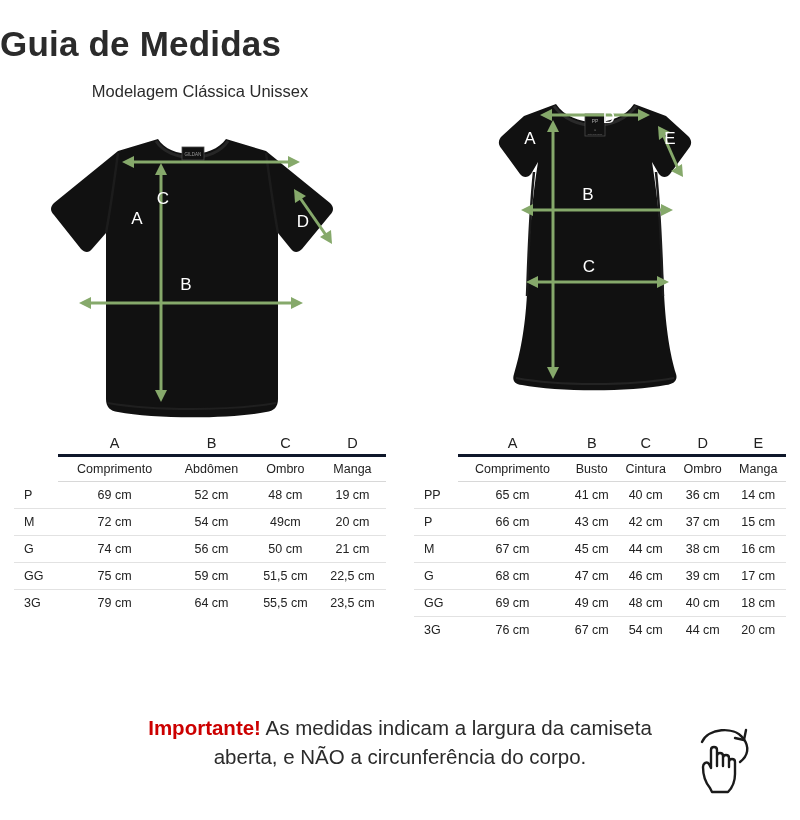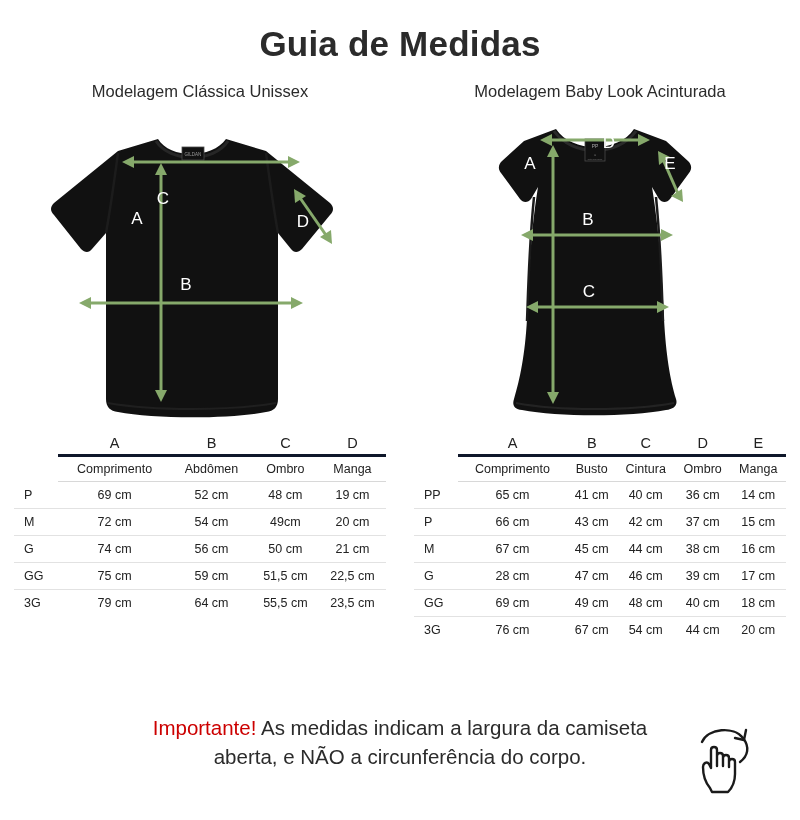--- a/index.html
+++ b/index.html
@@ -7,21 +7,21 @@
   body {
     width: 800px;
     height: 820px;
     background: #ffffff;
     font-family: "Liberation Sans", sans-serif;
     color: #222222;
     position: relative;
     overflow: hidden;
   }
   .page-title {
-    text-align: center;
+    text-align: left;
     font-size: 35px;
     font-weight: bold;
     color: #2b2b2b;
     margin: 24px 0 0 0;
     letter-spacing: 0.2px;
   }
   .columns {
     display: flex;
     width: 100%;
     margin-top: 18px;
@@ -87,21 +87,21 @@
     position: absolute;
     left: 0;
     right: 0;
     bottom: 48px;
     text-align: center;
     font-size: 20.5px;
     line-height: 1.45;
     color: #2b2b2b;
     padding: 0 40px;
   }
-  .note b { color: #cc0000; font-weight: normal; }
+  .note b { color: #cc0000; font-weight: bold; }
   .hand {
     position: absolute;
     right: 42px;
     bottom: 24px;
     width: 70px;
     height: 74px;
   }
 </style>
 </head>
 <body>
@@ -174,21 +174,20 @@
         </g>
         <text x="133" y="97" font-family="Liberation Sans, sans-serif" font-size="17" fill="#ffffff" text-anchor="middle">C</text>
         <text x="107" y="117" font-family="Liberation Sans, sans-serif" font-size="17" fill="#ffffff" text-anchor="middle">A</text>
         <text x="156" y="183" font-family="Liberation Sans, sans-serif" font-size="17" fill="#ffffff" text-anchor="middle">B</text>
         <text x="273" y="120" font-family="Liberation Sans, sans-serif" font-size="17" fill="#ffffff" text-anchor="middle">D</text>
       </svg>
     </div>
   </div>
 
   <div class="col">
-    <div class="col-title">Modelagem Baby Look Acinturada</div>
     <div class="art">
       <svg width="340" height="330" viewBox="0 0 340 330" xmlns="http://www.w3.org/2000/svg">
         <path fill="#111111" d="
           M126,22
           C142,46 188,46 204,22
           L236,34
           L258,54
           C262,58 262,62 259,66
           L240,92
           C237,96 232,96 229,92
@@ -355,21 +354,21 @@
           <tr>
             <td class="size">M</td>
             <td>67 cm</td>
             <td>45 cm</td>
             <td>44 cm</td>
             <td>38 cm</td>
             <td>16 cm</td>
           </tr>
           <tr>
             <td class="size">G</td>
-            <td>28 cm</td>
+            <td>68 cm</td>
             <td>47 cm</td>
             <td>46 cm</td>
             <td>39 cm</td>
             <td>17 cm</td>
           </tr>
           <tr>
             <td class="size">GG</td>
             <td>69 cm</td>
             <td>49 cm</td>
             <td>48 cm</td>

